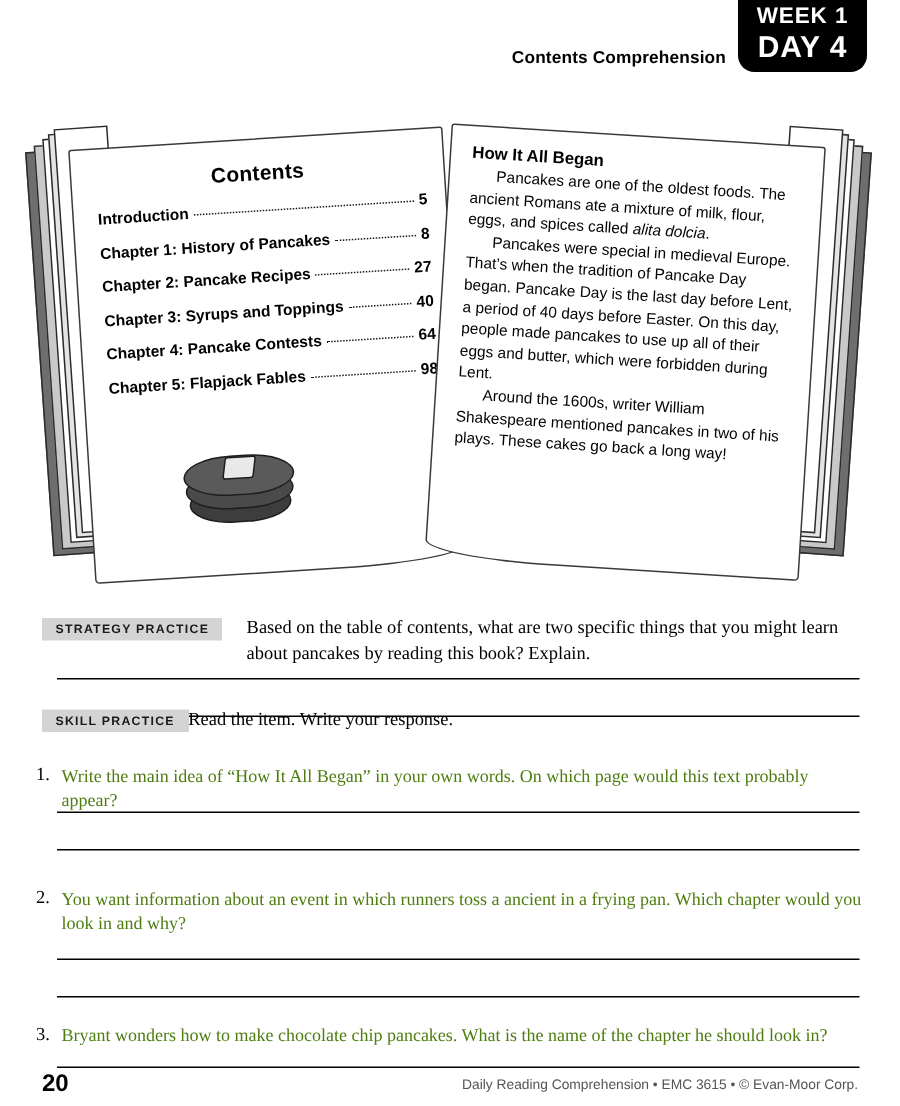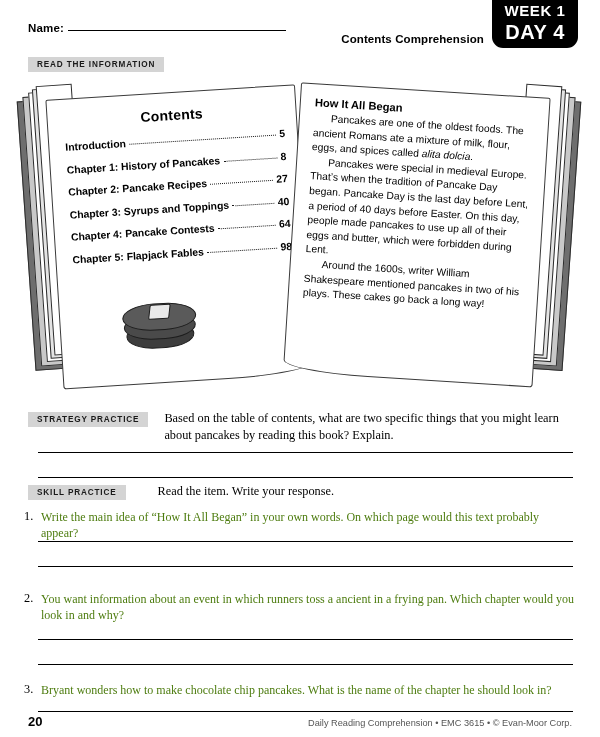--- a/index.html
+++ b/index.html
@@ -40,22 +40,22 @@
   }
   .tag-row{position:absolute;display:flex;align-items:flex-start;}
   .tag-text{font-family:"Liberation Serif",serif;font-size:12.3px;color:#000;line-height:1.35;}
 
   #read-row{left:28px;top:57px;}
   #read-row .tag-text{margin-left:15px;margin-top:-2px;}
 
   #strategy-row{left:28px;top:412px;width:545px;}
   #strategy-row .tag-text{margin-left:16px;margin-top:-2px;max-width:430px;}
 
-  #skill-row{left:28px;top:485px;align-items:flex-end;}
-  #skill-row .tag-text{margin-left:16px;margin-top:-2px;padding-left:16px;}
+  #skill-row{left:28px;top:473px;align-items:flex-end;}
+  #skill-row .tag-text{margin-top:-2px;}
 
   
   .book{position:absolute;left:18px;top:78px;width:560px;height:318px;}
 
   .stack{position:absolute;}
   .stack .lyr{position:absolute;top:0;left:0;width:100%;height:100%;border:1px solid #2b2b2b;}
 
   
   .stack-left{left:8px;top:22px;width:34px;height:268px;transform:rotate(-4deg);transform-origin:50% 50%;}
   .sl1{background:#6e6e6e;transform:translate(0px,0px);}
@@ -134,46 +134,41 @@
   .qitem{position:absolute;display:flex;}
   .qnum{
     width:17px;flex:0 0 17px;
     font-family:"Liberation Serif",serif;font-size:12.3px;color:#000;
   }
   .qtext{
     font-family:"Liberation Serif",serif;font-size:12px;color:#4d7c0f;line-height:1.35;
   }
   .page-num{
     position:absolute;left:28px;
-    font-family:"Liberation Sans",sans-serif;font-weight:bold;font-size:13px;color:#000;
+    font-family:"Liberation Sans",sans-serif;font-weight:bold;font-size:16px;color:#000;
   }
   .footer-credit{
     position:absolute;right:28px;
     font-family:"Liberation Sans",sans-serif;font-size:9.2px;color:#555;white-space:nowrap;
   }
 </style>
 </head>
 <body>
 
 <div class="page">
 
-  <div class="name-row">
-    <span class="name-label">Name:</span>
-    <span class="name-rule"></span>
-  </div>
 
   <div class="skill-title">Contents Comprehension</div>
 
   <div class="week-badge">
     <span class="w">WEEK 1</span>
     <span class="d">DAY 4</span>
   </div>
 
   <div class="tag-row" id="read-row">
-    <span class="tag">READ THE INFORMATION</span>
   </div>
 
   <div class="book">
 
     <div class="stack stack-left">
       <div class="lyr sl1"></div>
       <div class="lyr sl2"></div>
       <div class="lyr sl3"></div>
       <div class="lyr sl4"></div>
       <div class="lyr sl5"></div>

